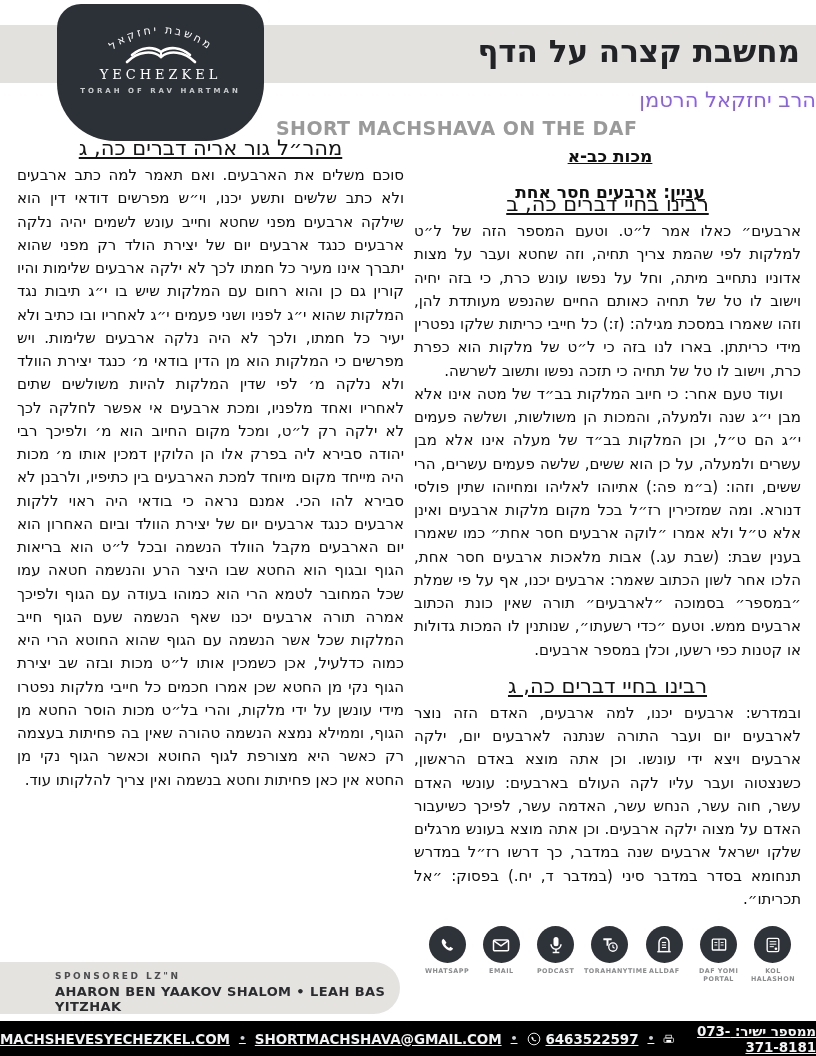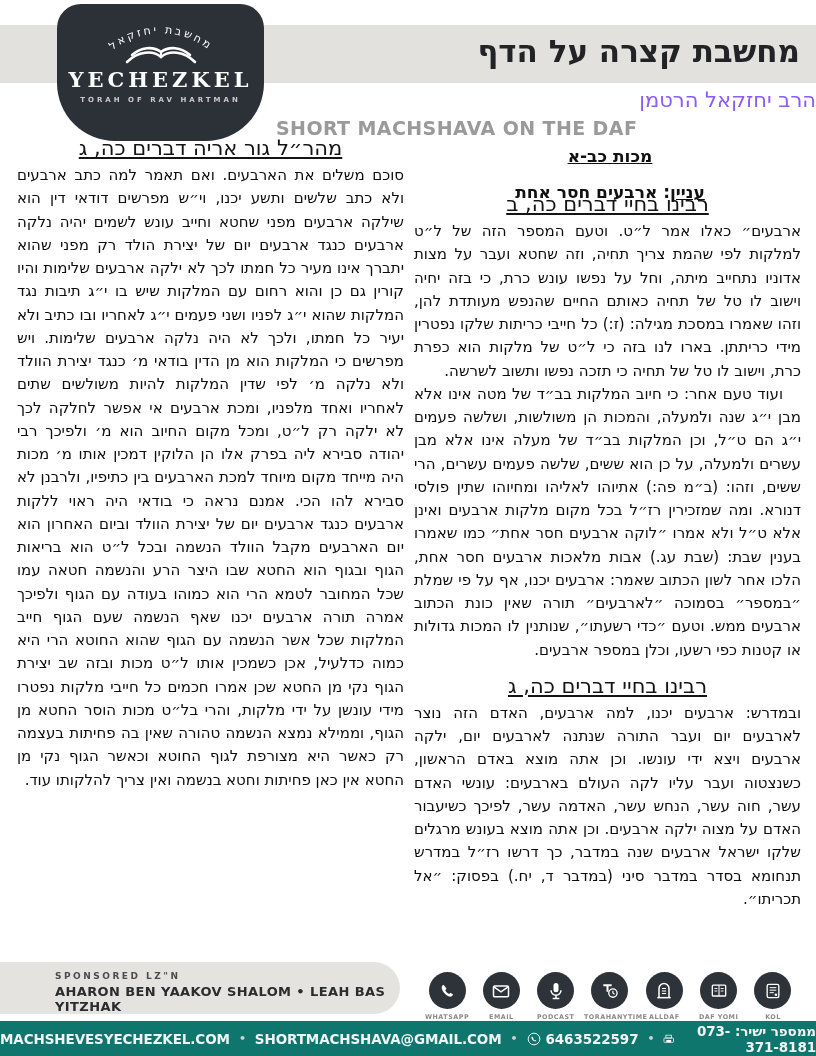--- a/index.html
+++ b/index.html
@@ -10,21 +10,21 @@
   .top-band{position:absolute;left:0;top:25px;width:816px;height:58px;background:#e2e1de;}
   
   .logo-badge{
     position:absolute;left:57px;top:4px;width:207px;height:137px;
     background:#2c3137;border-radius:24px 24px 58px 58px;
     color:#fff;text-align:center;z-index:2;
   }
   .logo-arc{display:block;margin:4px auto -30px auto;}
   .logo-book{display:block;margin:0 auto 2px auto;}
   .logo-line1{font-family:"DejaVu Serif",serif;font-weight:bold;font-size:24px;letter-spacing:1px;line-height:1.05;}
-  .logo-line2{font-family:"DejaVu Serif",serif;font-weight:bold;font-size:21px;letter-spacing:4px;line-height:1.15;}
+  .logo-line2{font-family:"DejaVu Serif",serif;font-weight:normal;font-size:13px;letter-spacing:4px;line-height:1.15;}
   .logo-tagline{font-size:7px;letter-spacing:3px;color:#c9ccce;margin-top:4px;font-weight:bold;}
   .hdr-title{position:absolute;right:16px;top:33px;width:540px;font-size:31px;font-weight:bold;color:#222326;}
   .hdr-author{position:absolute;right:0;top:88px;width:540px;font-size:21px;color:#8b5cf6;}
   .hdr-en{position:absolute;right:0;top:117px;width:540px;font-size:19px;font-weight:bold;color:#9a9a9a;letter-spacing:.4px;direction:ltr;text-align:left;}
   .daf-line{position:absolute;left:415px;top:146px;width:390px;text-align:center;direction:rtl;font-size:17px;font-weight:bold;color:#111;text-decoration:underline;}
   .inyan-line{position:absolute;left:415px;top:182px;width:390px;text-align:center;direction:rtl;font-size:17px;font-weight:bold;color:#111;}
   .inyan-line .u{text-decoration:underline;}
   
   .col{position:absolute;width:387px;direction:rtl;color:#0d0d0d;}
   .col-left{left:17px;top:136px;}
@@ -40,32 +40,32 @@
   .sec2{margin-top:12px;}
   
   .sponsor{
     position:absolute;left:0;top:962px;width:400px;height:52px;
     background:#e4e3e0;border-radius:0 26px 26px 0;
     padding:9px 0 0 55px;box-sizing:border-box;
   }
   .sponsor-label{font-size:9px;letter-spacing:2.5px;color:#4c4d50;font-weight:bold;}
   .sponsor-names{font-size:13px;font-weight:bold;color:#2b2c2f;margin-top:3px;letter-spacing:.4px;}
   
-  .social{position:absolute;left:421px;top:972px;width:378px;display:flex;justify-content:space-between;}
+  .social{position:absolute;left:421px;top:926px;width:378px;display:flex;justify-content:space-between;}
   .social-item{width:52px;text-align:center;cursor:pointer;}
   .social-circle{
     width:37px;height:37px;border-radius:50%;background:#2e333a;
     margin:0 auto;display:flex;align-items:center;justify-content:center;
   }
   .social-label{font-size:6.4px;letter-spacing:.5px;color:#8a8b8d;margin-top:4px;font-weight:bold;}
   
   .footer{
-    position:absolute;left:0;top:1021px;width:816px;height:35px;background:#0f766e;
+    position:absolute;left:0;top:1021px;width:816px;height:35px;background:#000000;
     display:flex;align-items:center;justify-content:center;gap:9px;
-    color:#f2f3f4;font-size:13.5px;font-weight:bold;letter-spacing:-.1px;
+    color:#f2f3f4;font-size:13.5px;font-weight:bold;letter-spacing:-.1px;text-decoration:underline;
   }
   .footer .bullet{color:#cfd3d7;font-size:11px;}
   .footer .with-icon{display:flex;align-items:center;gap:5px;}
   .rtl{direction:rtl;unicode-bidi:isolate;}
   svg{display:inline-block;}
 </style>
 </head>
 <body>
 
 <div>

